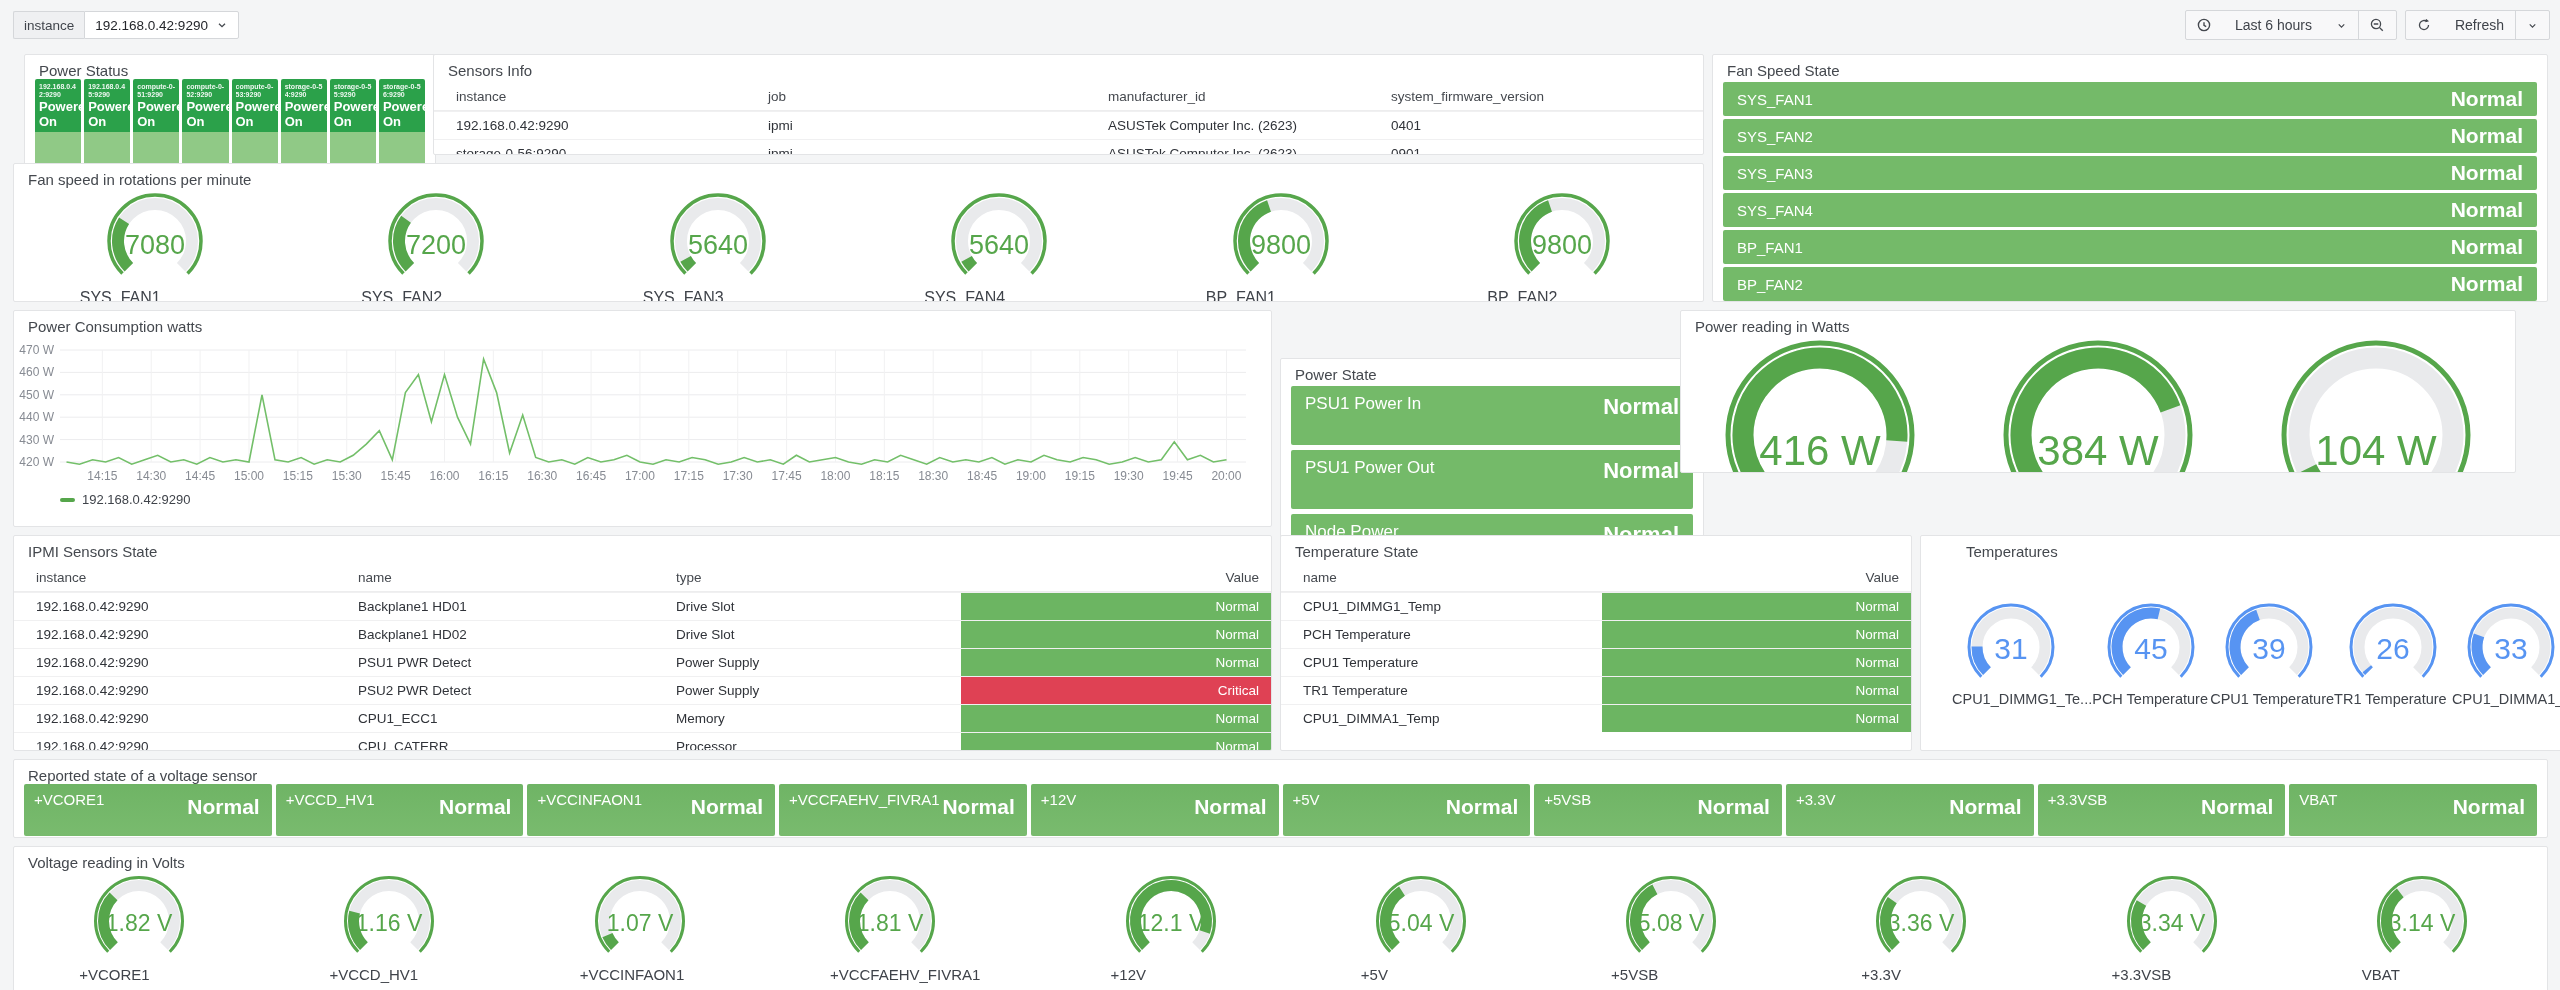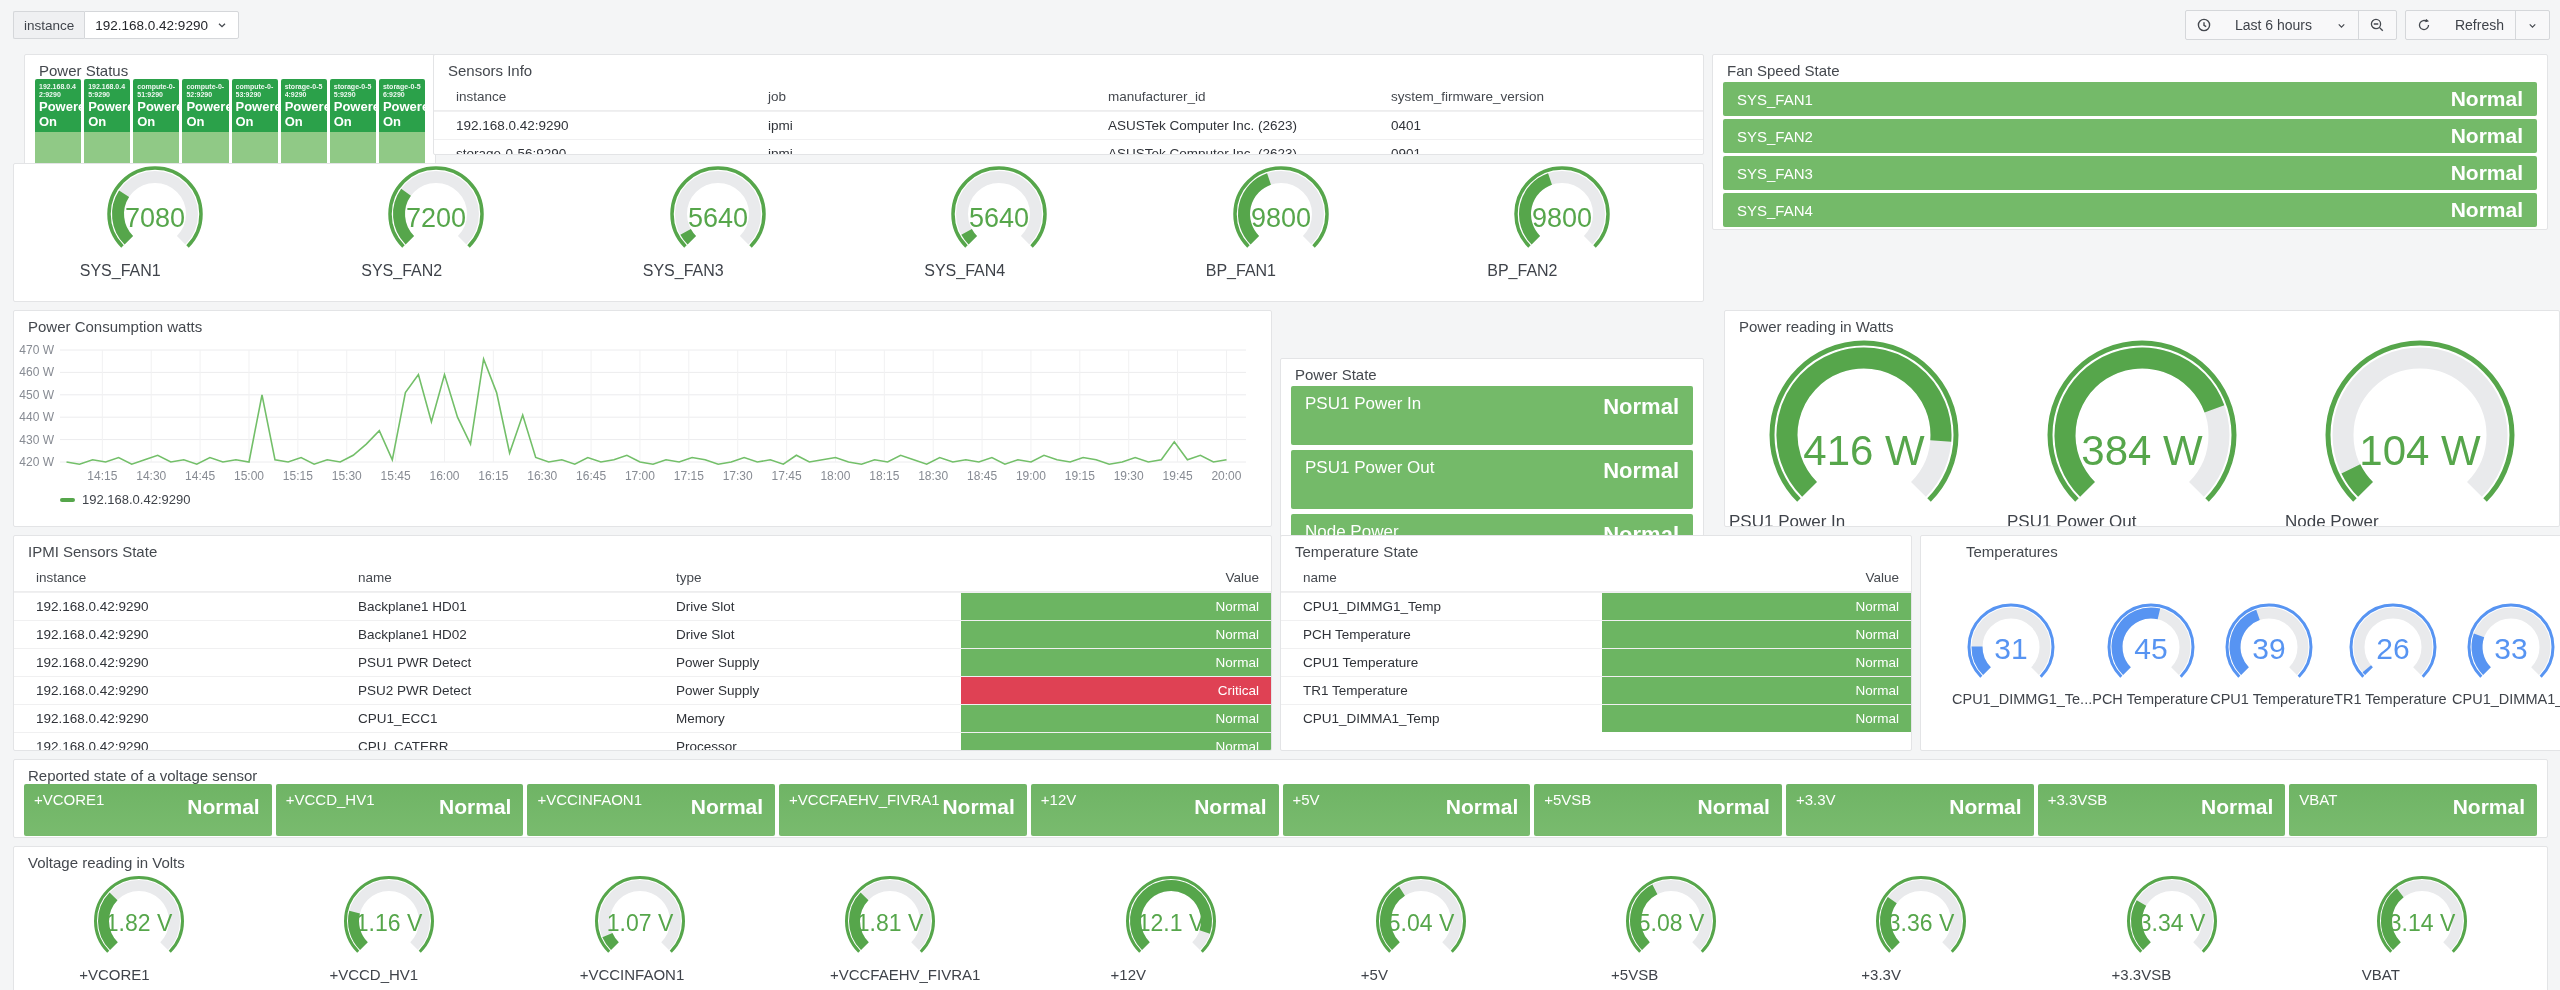--- a/index.html
+++ b/index.html
@@ -180,21 +180,21 @@
         </div>
         <div class="trow mi-grid">
           <div class="cell">storage-0-56:9290</div>
           <div class="cell">ipmi</div>
           <div class="cell">ASUSTek Computer Inc. (2623)</div>
           <div class="cell">0901</div>
         </div>
       </div>
   </div>
 
-  <div class="panel" style="left:1712px;top:54px;width:836px;height:176px;">
+  <div class="panel" style="left:1712px;top:54px;width:836px;height:248px;">
     <div class="ptitle">Fan Speed State</div>
     <div>
         <div class="sbar">
           <span class="n">SYS_FAN1</span>
           <span class="v">Normal</span>
         </div>
         <div class="sbar">
           <span class="n">SYS_FAN2</span>
           <span class="v">Normal</span>
         </div>
@@ -211,20 +211,21 @@
           <span class="v">Normal</span>
         </div>
         <div class="sbar">
           <span class="n">BP_FAN2</span>
           <span class="v">Normal</span>
         </div>
       </div>
   </div>
 
   <div class="panel" style="left:13px;top:163px;width:1691px;height:139px;">
+    <div class="ptitle">Fan speed in rotations per minute</div>
     <div class="gauge-row">
         <div class="gcell"><svg width="150" height="92">
             <path d="M 42.47 82.53 A 46 46 0 1 1 107.53 82.53" fill="none" stroke="#56a64b" stroke-width="3.5"></path>
             <path d="M 48.84 76.16 A 37 37 0 1 1 101.16 76.16" fill="none" stroke="#e9eaec" stroke-width="12"></path>
             <path d="M 48.84 76.16 A 37 37 0 0 1 44.08 29.69" fill="none" stroke="#56a64b" stroke-width="12"></path>
             <text x="75" y="63" text-anchor="middle" fill="#56a64b" font-size="27" font-family="Liberation Sans, sans-serif">7080</text>
           </svg><div class="glabel" style="font-size: 16px;">SYS_FAN1</div></div>
         <div class="gcell"><svg width="150" height="92">
             <path d="M 42.47 82.53 A 46 46 0 1 1 107.53 82.53" fill="none" stroke="#56a64b" stroke-width="3.5"></path>
             <path d="M 48.84 76.16 A 37 37 0 1 1 101.16 76.16" fill="none" stroke="#e9eaec" stroke-width="12"></path>
@@ -340,21 +341,21 @@
           <span class="n">PSU1 Power Out</span>
           <span class="v">Normal</span>
         </div>
         <div class="pbar">
           <span class="n">Node Power</span>
           <span class="v">Normal</span>
         </div>
       </div>
   </div>
 
-  <div class="panel" style="left:1724px;top:310px;width:836px;height:217px;">
+  <div class="panel" style="left:1680px;top:310px;width:836px;height:163px;">
     <div class="ptitle">Power reading in Watts</div>
     <div class="gauge-row">
         <div class="gcell"><svg width="270" height="168">
             <path d="M 69.95 162.05 A 92 92 0 1 1 200.05 162.05" fill="none" stroke="#56a64b" stroke-width="5"></path>
             <path d="M 80.55 151.45 A 77 77 0 1 1 189.45 151.45" fill="none" stroke="#e9eaec" stroke-width="21"></path>
             <path d="M 80.55 151.45 A 77 77 0 1 1 211.76 103.04" fill="none" stroke="#56a64b" stroke-width="21"></path>
             <text x="135" y="127" text-anchor="middle" fill="#56a64b" font-size="42" font-family="Liberation Sans, sans-serif">416 W</text>
           </svg><div class="glabel" style="font-size: 17px;">PSU1 Power In</div></div>
         <div class="gcell"><svg width="270" height="168">
             <path d="M 69.95 162.05 A 92 92 0 1 1 200.05 162.05" fill="none" stroke="#56a64b" stroke-width="5"></path>

